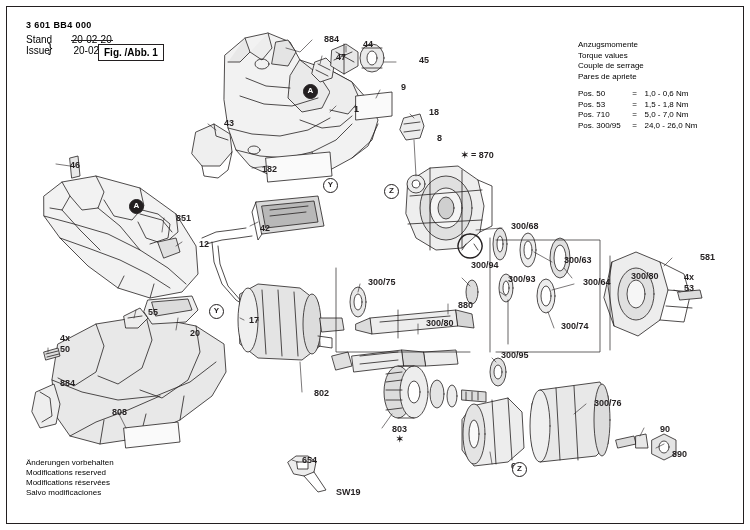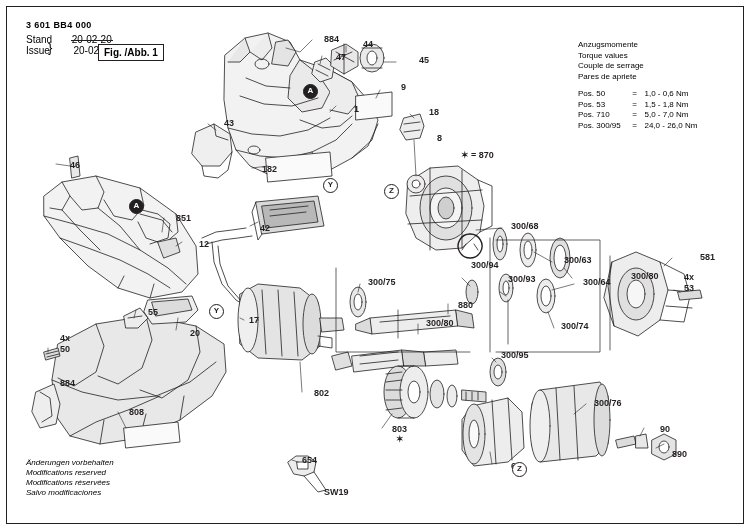--- a/index.html
+++ b/index.html
@@ -10,21 +10,21 @@
   .hdr{position:absolute;left:26px;top:20px;}
   .hdr .ord{font-size:9px;font-weight:bold;letter-spacing:.4px;}
   .hdr .rowl{font-size:10px;}
   .figbox{position:absolute;left:98px;top:44px;border:1.6px solid #231f20;padding:2px 5px;font-size:10px;font-weight:bold;background:#fff;}
   .strike{position:relative;display:inline-block;}
   .strike:after{content:"";position:absolute;left:-1px;right:-1px;top:50%;height:1px;background:#231f20;}
   .brace{position:absolute;left:48px;top:40px;font-size:13px;}
   
   .torque{position:absolute;left:578px;top:40px;font-size:8px;line-height:10.5px;}
   
-  .foot{position:absolute;left:26px;top:458px;font-size:8px;line-height:10px;font-style:italic;}
+  .foot{position:absolute;left:26px;top:458px;font-size:8px;line-height:10px;}
   
   svg#art{position:absolute;left:0;top:0;width:750px;height:530px;}
   .lbl{position:absolute;font-size:9px;font-weight:bold;color:#231f20;white-space:nowrap;padding-left:24px;}
   .circ{position:absolute;width:13px;height:13px;border:1.4px solid #231f20;border-radius:50%;font-size:8px;font-weight:bold;text-align:center;line-height:12px;background:#fff;color:#231f20;}
   .circf{position:absolute;width:13px;height:13px;border:1.4px solid #231f20;border-radius:50%;font-size:8px;font-weight:bold;text-align:center;line-height:12px;background:#231f20;color:#fff;}
 </style>
 </head>
 <body>
 
 <div id="sheet">
@@ -412,28 +412,28 @@
   <div class="lbl" style="left:537px;top:321px">300/74</div>
   <div class="lbl" style="left:225px;top:315px">17</div>
   <div class="lbl" style="left:124px;top:307px">55</div>
   <div class="lbl" style="left:166px;top:328px">20</div>
   <div class="lbl" style="left:36px;top:333px">4x</div>
   <div class="lbl" style="left:36px;top:344px">50</div>
   <div class="lbl" style="left:477px;top:350px">300/95</div>
   <div class="lbl" style="left:290px;top:388px">802</div>
   <div class="lbl" style="left:36px;top:378px">884</div>
   <div class="lbl" style="left:570px;top:398px">300/76</div>
-  <div class="lbl" style="left:105px;top:407px">808</div>
+  <div class="lbl" style="left:88px;top:407px">808</div>
   <div class="lbl" style="left:368px;top:424px">803</div>
   <div class="lbl" style="left:372px;top:434px">✶</div>
   <div class="lbl" style="left:636px;top:424px">90</div>
   <div class="lbl" style="left:648px;top:449px">890</div>
   <div class="lbl" style="left:278px;top:455px">654</div>
   <div class="lbl" style="left:487px;top:461px">6</div>
-  <div class="lbl" style="left:300px;top:487px">SW19</div>
+  <div class="lbl" style="left:312px;top:487px">SW19</div>
 
   <div class="circf" style="left:303px;top:84px">A</div>
   <div class="circf" style="left:129px;top:199px">A</div>
   <div class="circ" style="left:323px;top:178px">Y</div>
   <div class="circ" style="left:384px;top:184px">Z</div>
   <div class="circ" style="left:209px;top:304px">Y</div>
   <div class="circ" style="left:512px;top:462px">Z</div>
 </div>
 
 </body></html>

